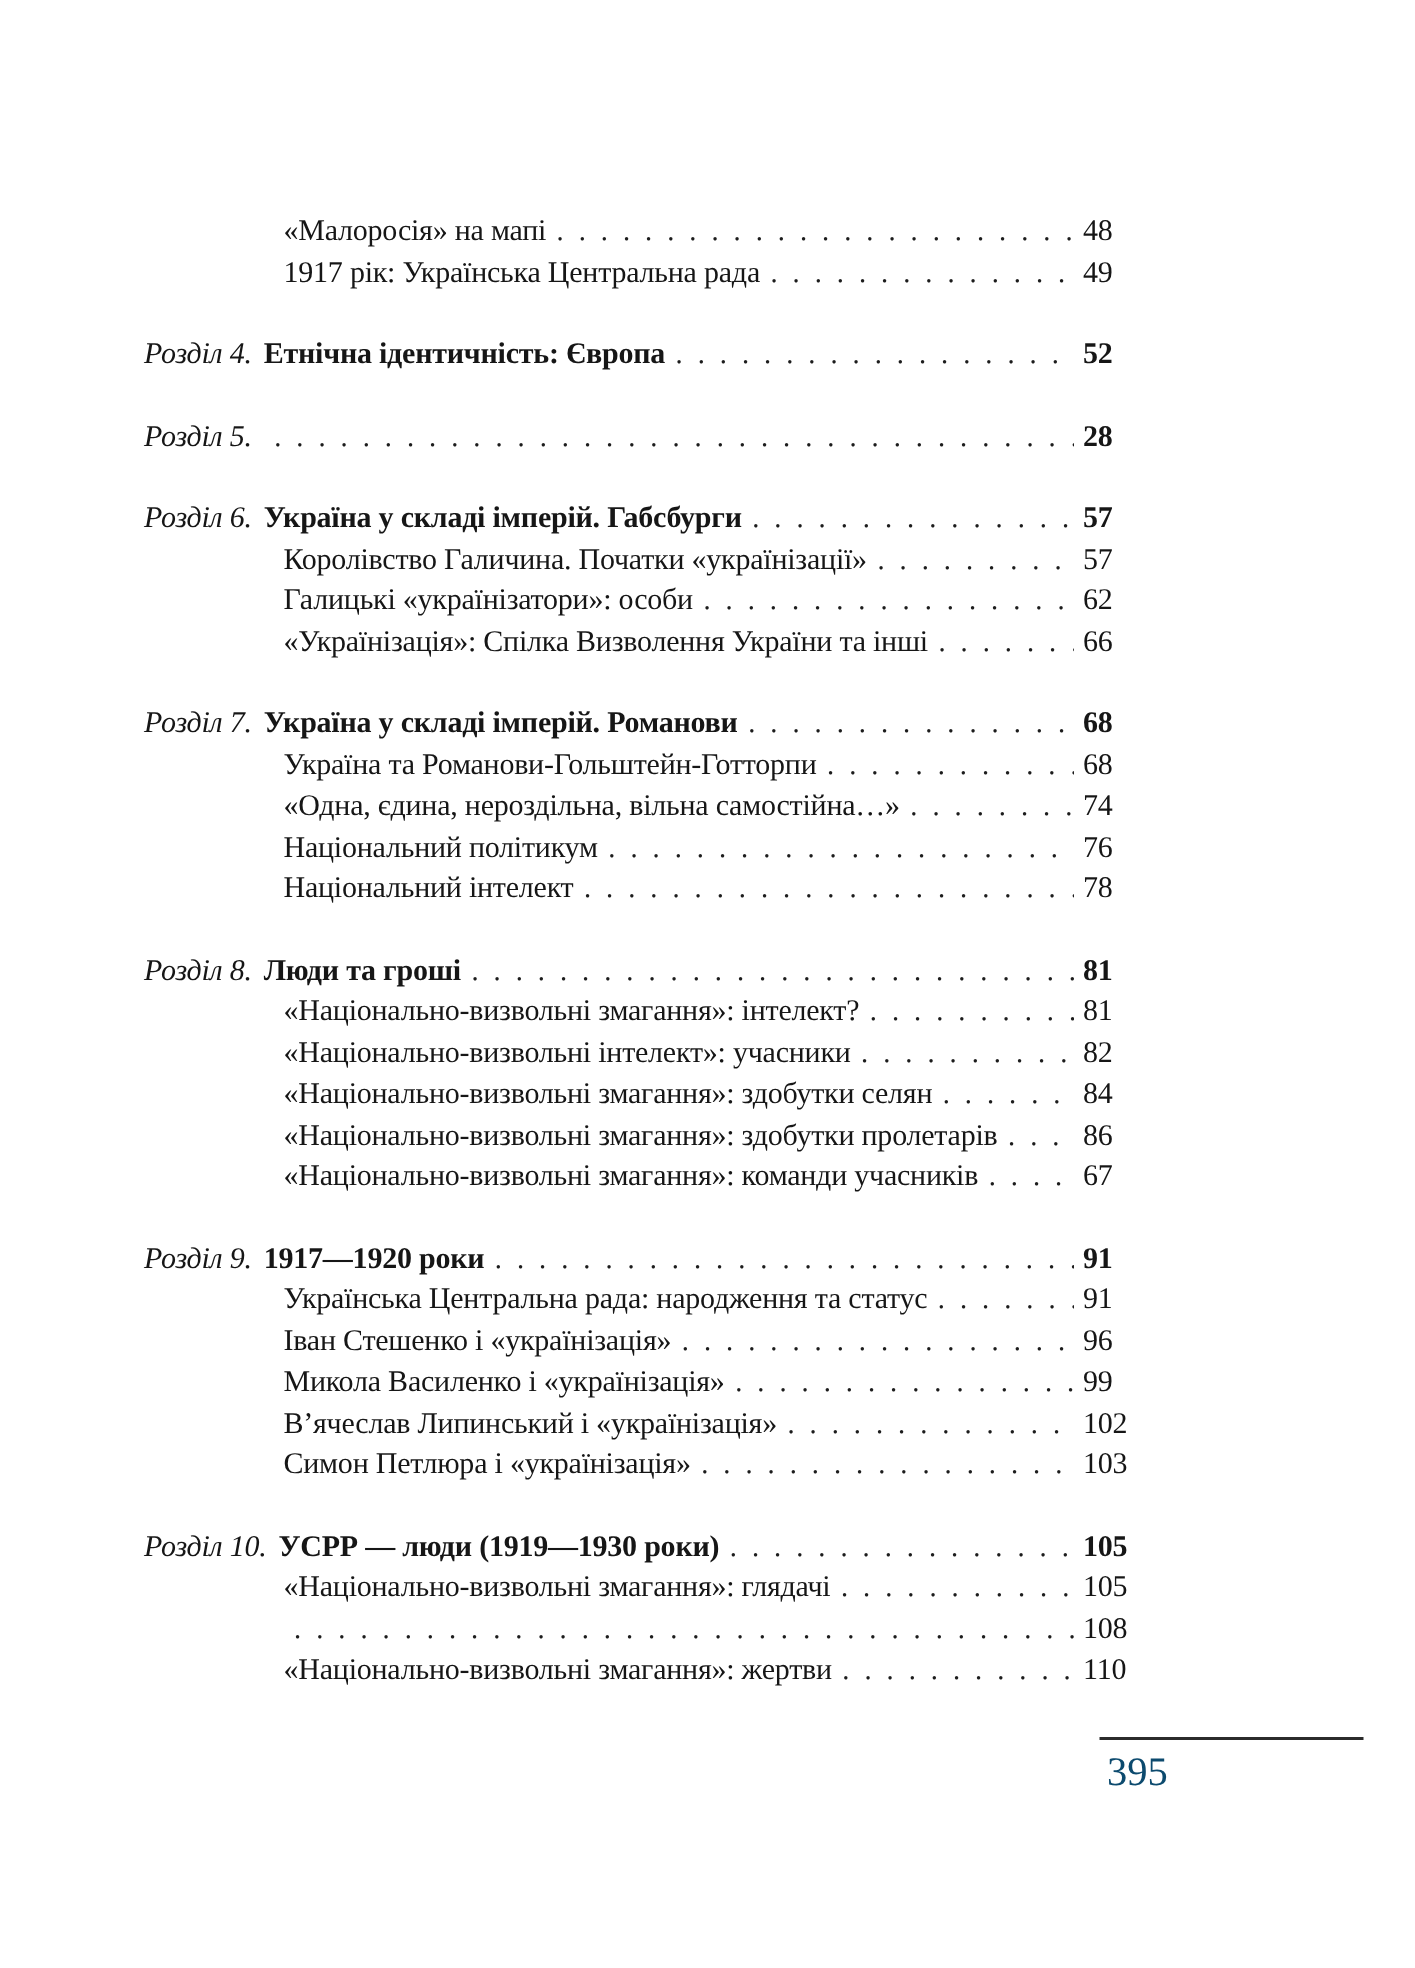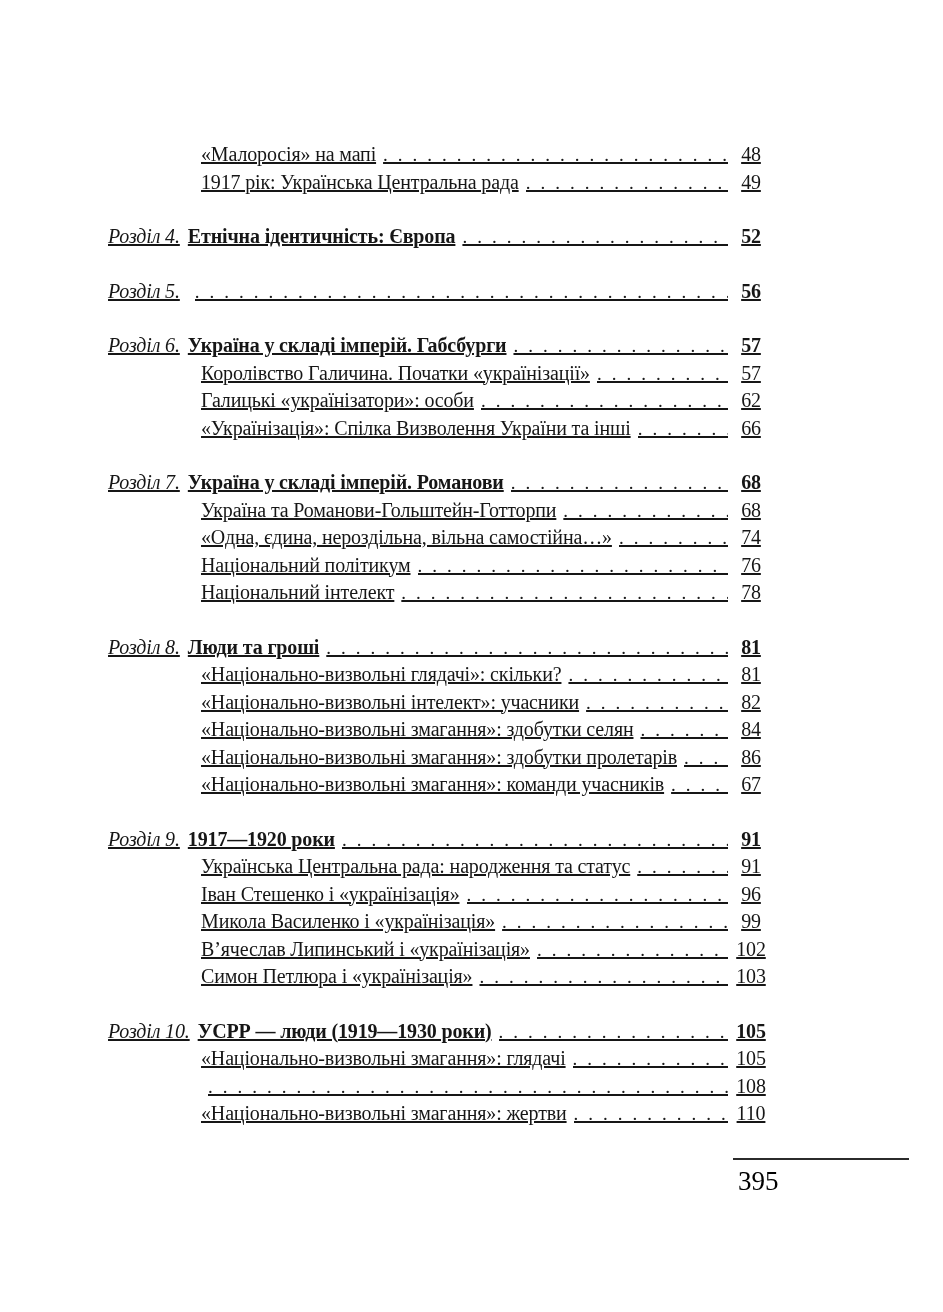--- a/index.html
+++ b/index.html
@@ -11,24 +11,23 @@
     position: relative;
     width: 943px;
     height: 1312px;
     background: #ffffff;
     font-family: "Liberation Serif", "DejaVu Serif", serif;
     color: #161616;
     overflow: hidden;
   }
   .toc {
     position: absolute;
-    left: 108px;
+    left: 96px;
     top: 141px;
     width: 660px;
-    text-decoration: underline;
   }
   .row {
     display: flex;
     align-items: baseline;
     line-height: 26.5px;
     font-size: 20px;
     letter-spacing: -0.15px;
     white-space: nowrap;
   }
   .row[data-kind="chapter"] {
@@ -57,37 +56,37 @@
     color: #1c1c1c;
   }
   .leader::after {
     content: "..........................................................";
     letter-spacing: 10px;
     font-size: 19px;
   }
   .pagenum {
     flex: 0 0 auto;
     min-width: 34px;
-    text-align: center;
+    text-align: left;
   }
   .footer-rule {
     position: absolute;
     left: 733px;
     top: 1158px;
     width: 176px;
     height: 2px;
     background: #2b2b2b;
   }
   .folio {
     position: absolute;
     left: 738px;
     top: 1166px;
     font-size: 27px;
     line-height: 30px;
-    color: #000000;
+    color: #0c4a6e;
     font-family: "Liberation Serif", "DejaVu Serif", serif;
   }
 </style>
 </head>
 <body>
 
 <div class="page">
 
   <div class="toc">
 
@@ -108,21 +107,21 @@
       <div class="row" data-kind="chapter">
         <span class="prefix">Розділ 4.</span>
         <span class="title">Етнічна ідентичність: Європа</span>
         <span class="leader"></span>
         <span class="pagenum">52</span>
       </div>
 
       <div class="row" data-kind="chapter">
         <span class="prefix">Розділ 5.</span>
         <span class="leader"></span>
-        <span class="pagenum">56</span>
+        <span class="pagenum">28</span>
       </div>
 
       <div class="row" data-kind="chapter">
         <span class="prefix">Розділ 6.</span>
         <span class="title">Україна у складі імперій. Габсбурги</span>
         <span class="leader"></span>
         <span class="pagenum">57</span>
       </div>
 
       <div class="row" data-kind="sub">
@@ -183,21 +182,21 @@
 
       <div class="row" data-kind="chapter">
         <span class="prefix">Розділ 8.</span>
         <span class="title">Люди та гроші</span>
         <span class="leader"></span>
         <span class="pagenum">81</span>
       </div>
 
       <div class="row" data-kind="sub">
 
-        <span class="title">«Національно-визвольні глядачі»: скільки?</span>
+        <span class="title">«Національно-визвольні змагання»: інтелект?</span>
         <span class="leader"></span>
         <span class="pagenum">81</span>
       </div>
 
       <div class="row" data-kind="sub">
 
         <span class="title">«Національно-визвольні інтелект»: учасники</span>
         <span class="leader"></span>
         <span class="pagenum">82</span>
       </div>

